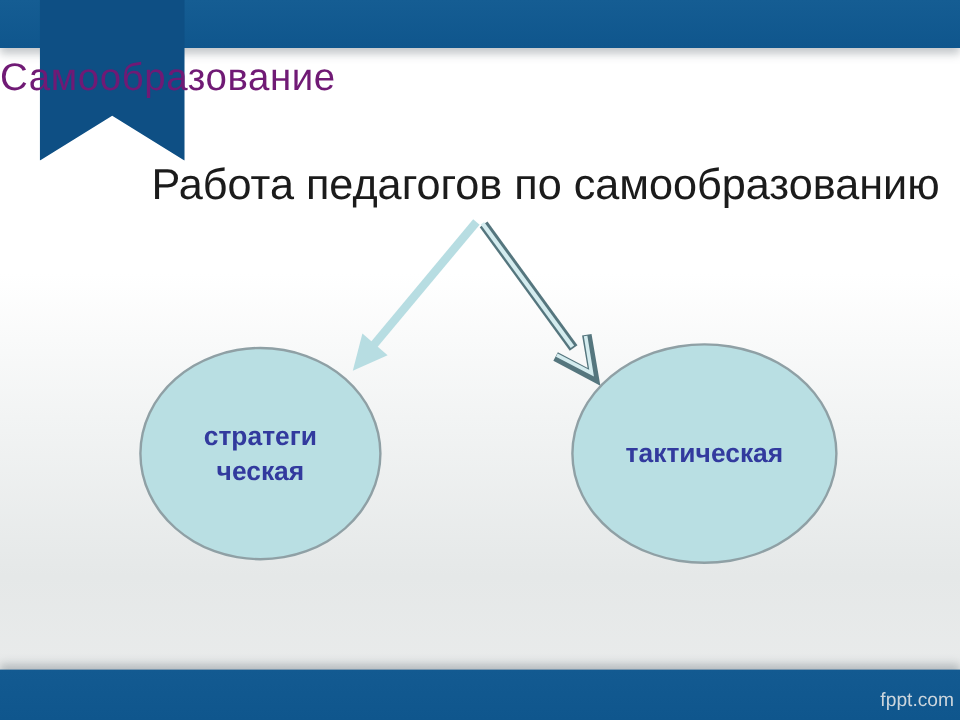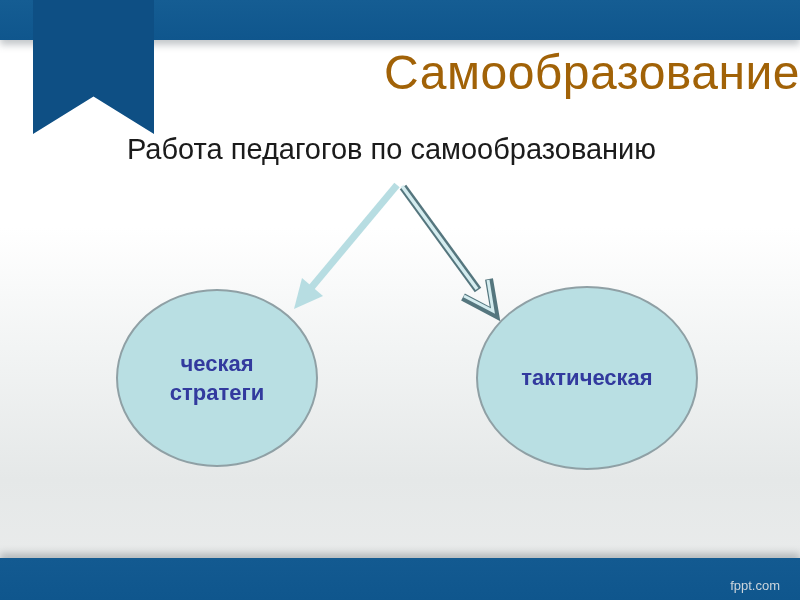--- a/index.html
+++ b/index.html
@@ -17,29 +17,29 @@
     box-shadow:0 5px 7px rgba(100,110,118,.38);
   }
   .ribbon{
     position:absolute;left:33px;top:0;width:121px;height:134px;
     background:#0e4f84;
     clip-path:polygon(0% 0%,100% 0%,100% 100%,50% 72%,0% 100%);
   }
 
   .title{
     position:absolute;left:0;right:0;top:47px;
-    text-align:right;
-    font-size:48px;line-height:1.1;
-    color:#a16207;
+    text-align:left;
+    font-size:32px;line-height:1.1;
+    color:#701a75;
     letter-spacing:0.5px;
   }
   .subtitle{
     position:absolute;left:0;right:17px;top:133px;
-    text-align:center;
-    font-size:29px;line-height:1.15;
+    text-align:right;
+    font-size:36px;line-height:1.15;
     color:#1b1b1b;
   }
 
   .arrows{position:absolute;left:0;top:0;width:800px;height:600px;pointer-events:none;}
 
   .node{
     position:absolute;border-radius:50%;
     background:#b9dfe3;
     border:2px solid #8fa0a5;
     display:flex;align-items:center;justify-content:center;
@@ -50,22 +50,22 @@
   .node-strategic{left:116px;top:289px;width:202px;height:178px;}
   .node-tactical{left:476px;top:286px;width:222px;height:184px;text-align:center;}
   .node-label{display:block;}
 
   .bottom-bar{
     position:absolute;left:0;bottom:0;width:800px;height:42px;
     background:linear-gradient(180deg,#135a91 0%,#0f568d 100%);
     box-shadow:0 -5px 7px rgba(100,110,118,.38);
   }
   .watermark{
-    position:absolute;right:20px;bottom:7px;
-    font-size:13px;color:#ccd5dc;
+    position:absolute;right:5px;bottom:7px;
+    font-size:16px;color:#ccd5dc;
   }
 </style>
 </head>
 <body>
 
 <div class="slide">
 
   <div class="top-bar"></div>
   <div class="ribbon"></div>
 
@@ -82,22 +82,22 @@
     <g>
       <line x1="403" y1="187" x2="478" y2="290" stroke="#55767e" stroke-width="8"></line>
       <polyline points="489,279 495,314 463,297" fill="none" stroke="#55767e" stroke-width="8" stroke-linejoin="miter"></polyline>
       <line x1="402" y1="186" x2="477" y2="289" stroke="#d4ecef" stroke-width="3.5"></line>
       <polyline points="488,280 493,311 464,296" fill="none" stroke="#d4ecef" stroke-width="3"></polyline>
     </g>
   </svg>
 
   <div class="node node-strategic">
     <div>
+      <span class="node-label">стратеги</span>
       <span class="node-label">ческая</span>
-      <span class="node-label">стратеги</span>
     </div>
   </div>
 
   <div class="node node-tactical">
     <div>
       <span class="node-label">тактическая</span>
     </div>
   </div>
 
   <div class="bottom-bar">

